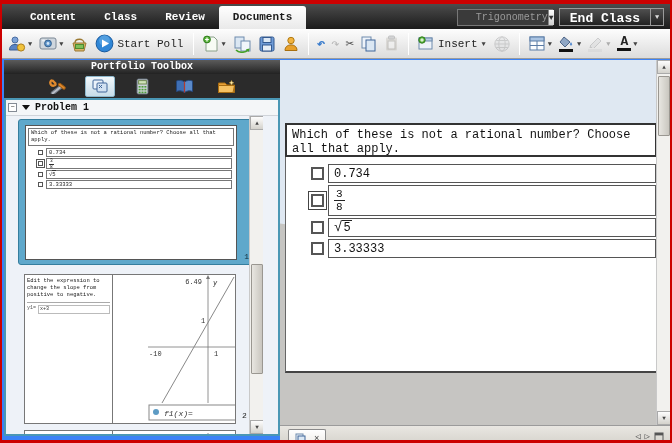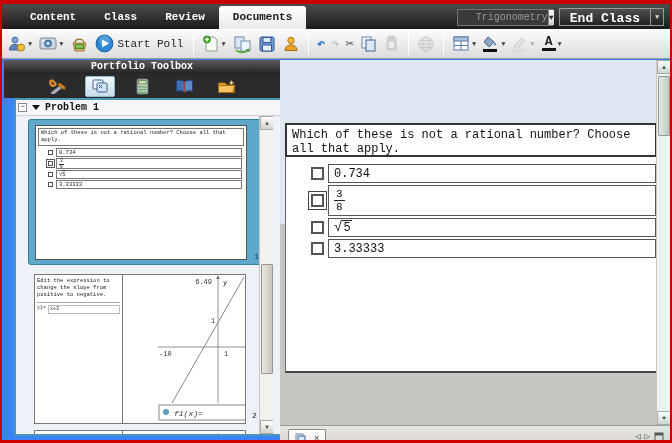--- a/index.html
+++ b/index.html
@@ -65,21 +65,21 @@
   .tb-header{
     height:14px; background:linear-gradient(#5b5b5b,#222);
     color:#fff; font-size:10px; font-weight:bold; text-align:center; line-height:14px;
   }
   .tb-tabs{
     height:24px; background:#2b2b2b; display:flex; align-items:center; justify-content:center; gap:12px;
   }
   .tb-tab{ width:30px; height:21px; display:flex; align-items:center; justify-content:center; border-radius:2px; }
   .tb-tab.sel{ background:linear-gradient(#f2f8fc,#c8dde9); border:1px solid #8fb9cd; }
   .tb-body{
-    position:absolute; left:10px; top:38px; width:276px; height:338px;
+    position:absolute; left:0; top:38px; width:276px; height:338px;
     border:2px solid #4a97b5; background:#eef2f8;
   }
   .prob-row{
     height:16px; background:#f4f6f8; border-bottom:1px solid #d0d4da;
     display:flex; align-items:center; gap:5px; padding-left:2px;
   }
   .expander{
     width:9px; height:9px; border:1px solid #848b95; background:#fff;
     font-size:7px; line-height:7px; text-align:center; color:#333;
   }
@@ -253,20 +253,30 @@
         </svg>
     </span>
     <span class="tbtn disabled">
       <svg width="17" height="17" viewBox="0 0 17 17">
           <rect x="3" y="2.5" width="11" height="13" rx="1" fill="#cdb98f" stroke="#8c7käl" stroke-width="1"></rect>
           <rect x="5.5" y="1" width="6" height="3" rx="1" fill="#9aa3ad" stroke="#66707c"></rect>
           <rect x="5" y="6" width="7" height="8" fill="#f4f2ec" stroke="#8c7a4f"></rect>
         </svg>
     </span>
     <span class="tsep"></span>
+    <span class="tbtn">
+      <svg width="18" height="17" viewBox="0 0 18 17">
+          <rect x="2" y="3" width="13" height="11" fill="#eef3f9" stroke="#6f8bad"></rect>
+          <rect x="2" y="3" width="13" height="3" fill="#b9cde4" stroke="#6f8bad"></rect>
+          <circle cx="5" cy="5" r="3.2" fill="#59b33a" stroke="#2f7d1c"></circle>
+          <path d="M5 3.2 V6.8 M3.2 5 H6.8" stroke="#fff" stroke-width="1.1"></path>
+        </svg>
+      <span class="tlabel">Insert</span>
+      <span class="ddarr">▼</span>
+    </span>
     <span class="tbtn disabled">
       <svg width="18" height="18" viewBox="0 0 18 18">
           <circle cx="9" cy="9" r="7.2" fill="#d7dce2" stroke="#8a939e"></circle>
           <ellipse cx="9" cy="9" rx="3.2" ry="7.2" fill="none" stroke="#8a939e"></ellipse>
           <path d="M2 9 H16 M3.2 5.5 H14.8 M3.2 12.5 H14.8" stroke="#8a939e" fill="none"></path>
         </svg>
     </span>
     <span class="tsep"></span>
     <span class="tbtn">
       <svg width="18" height="17" viewBox="0 0 18 17">

